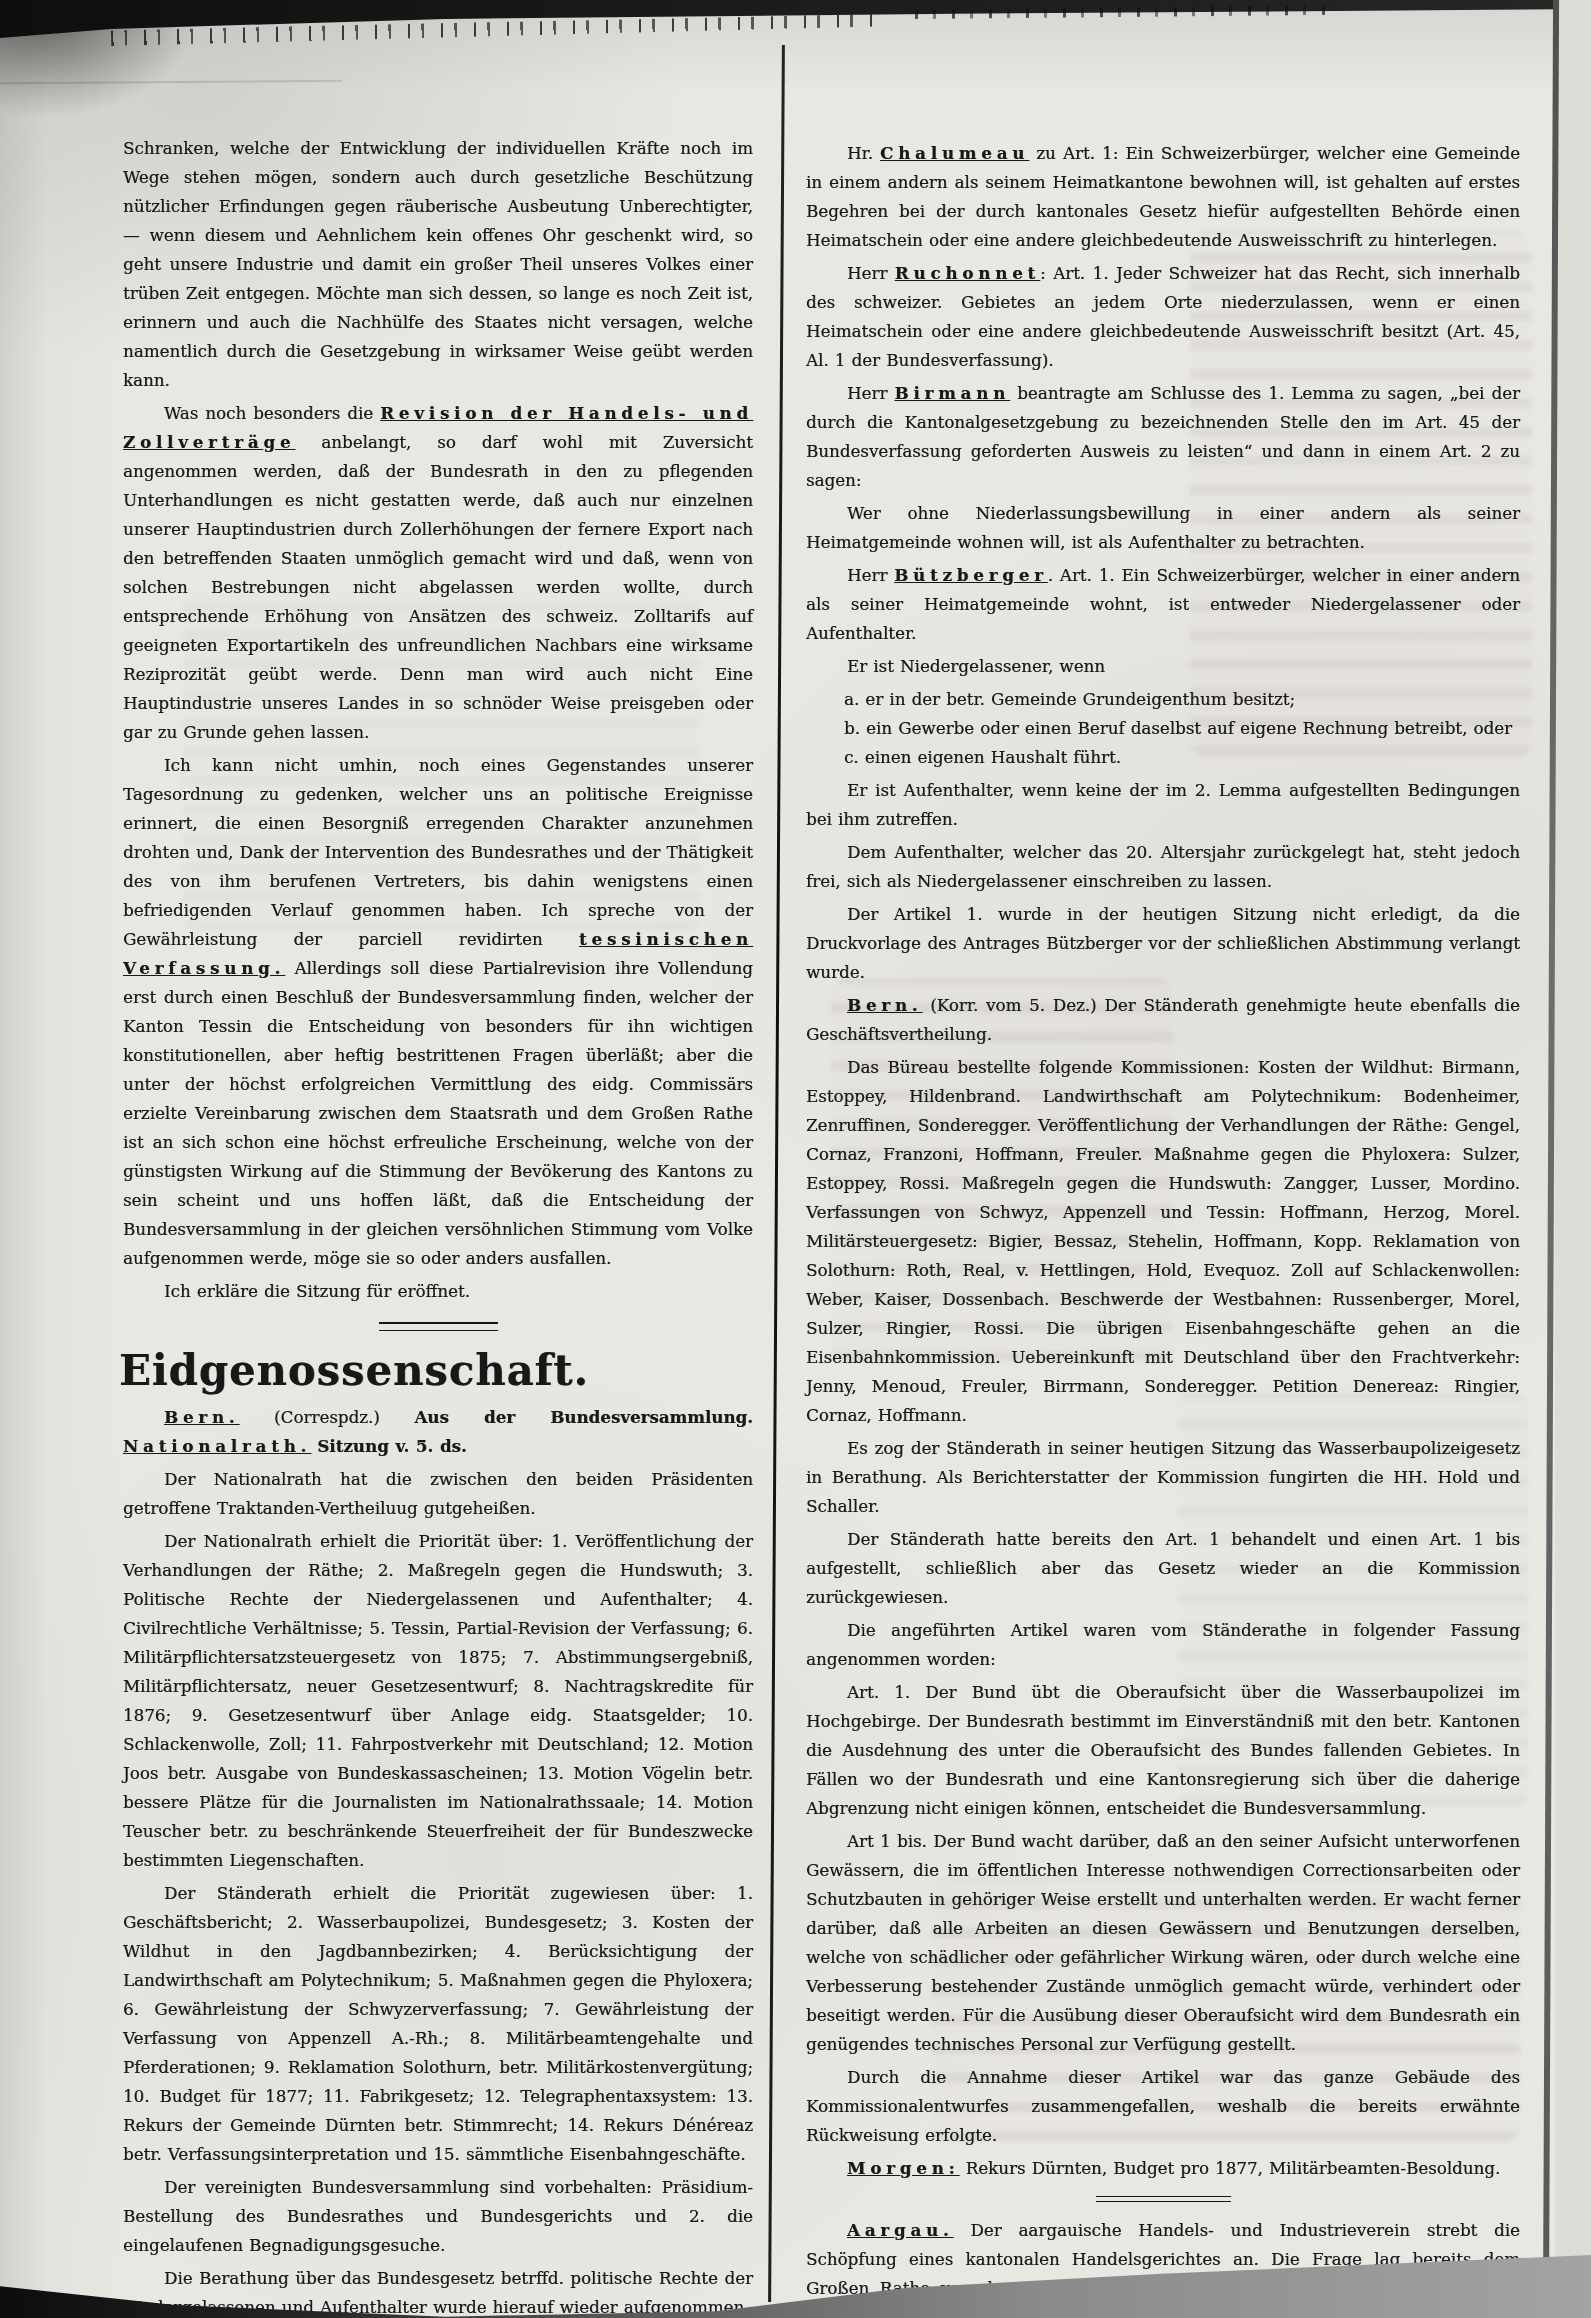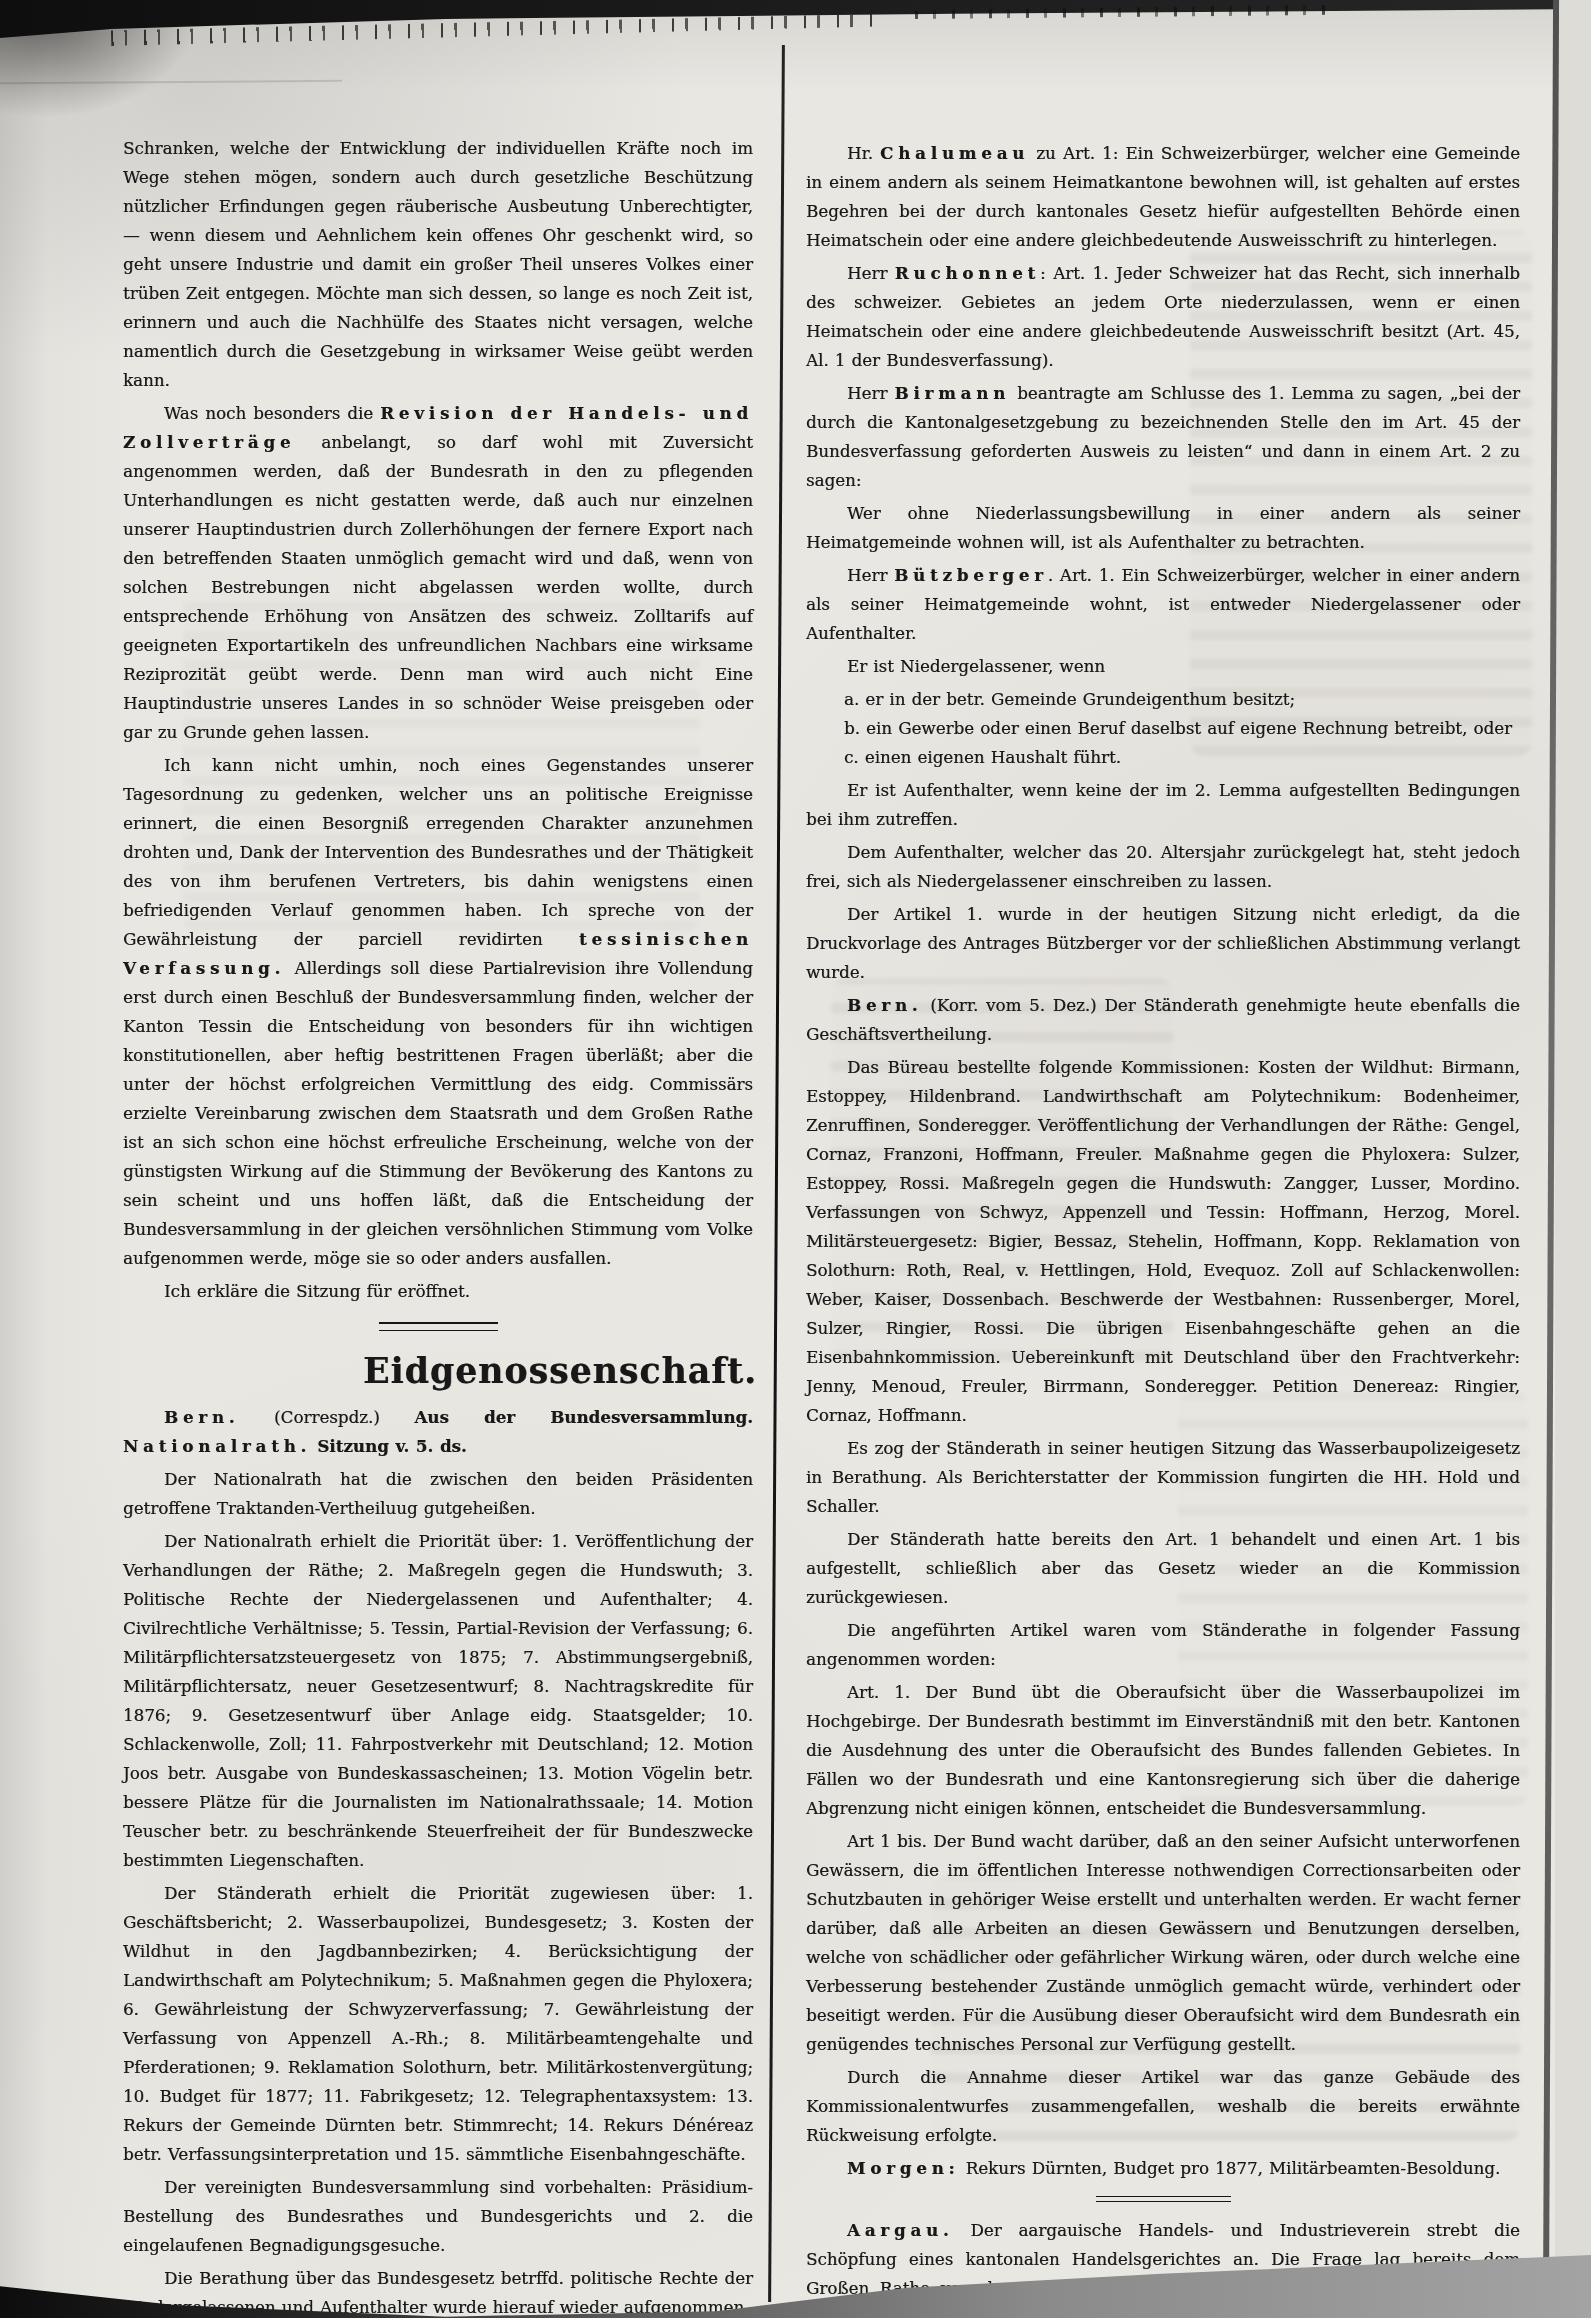--- a/index.html
+++ b/index.html
@@ -69,24 +69,24 @@
     position:absolute;text-align:justify;color:#181818;
     font-size:16.7px;line-height:29px;word-spacing:0.8px;
     text-shadow:0.4px 0 0.2px rgba(25,25,25,0.55);
     hyphens:auto;-webkit-hyphens:auto;
   }
   .col-left{left:119px;top:130px;width:638px;}
   .col-right{left:802px;top:135px;width:722px;}
   .para{margin:4px;text-indent:41px;}
   .para.no-indent{text-indent:0;}
   .list-item{margin:0;padding-left:99px;text-indent:-57px;}
-  .sperr{letter-spacing:4.8px;font-weight:bold;}
+  .sperr{letter-spacing:4.8px;font-weight:bold;text-decoration:underline;}
   .semibold{font-weight:bold;}
   .section-heading{
-    font-size:35px;font-weight:bold;text-align:right;
+    font-size:42px;font-weight:bold;text-align:left;
     margin:19px 0 12.7px;letter-spacing:0.8px;line-height:41px;text-indent:0;
   }
   .double-rule{
     width:119px;height:5.6px;margin:16px auto 9.5px;
     border-top:2.4px solid #151515;border-bottom:1.6px solid #151515;
   }
   .double-rule.thin{width:135px;height:4px;border-top:1.6px solid #151515;border-bottom:1.6px solid #151515;margin:12.7px auto 14.3px;}
 </style>
 </head>
 <body>

